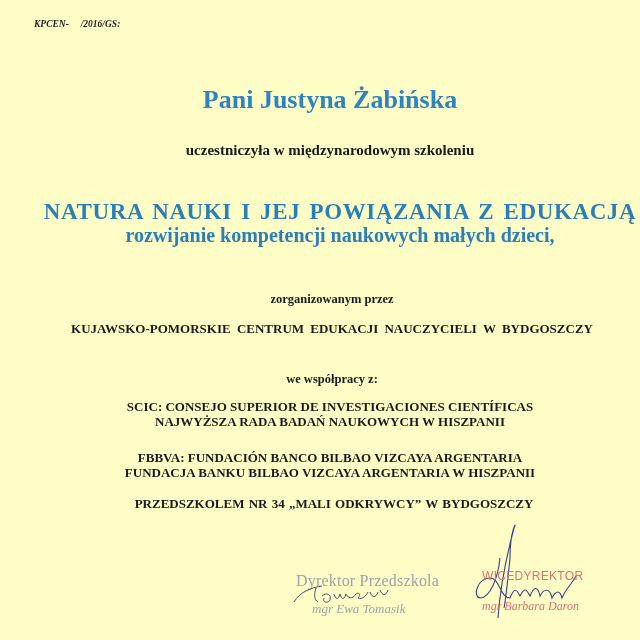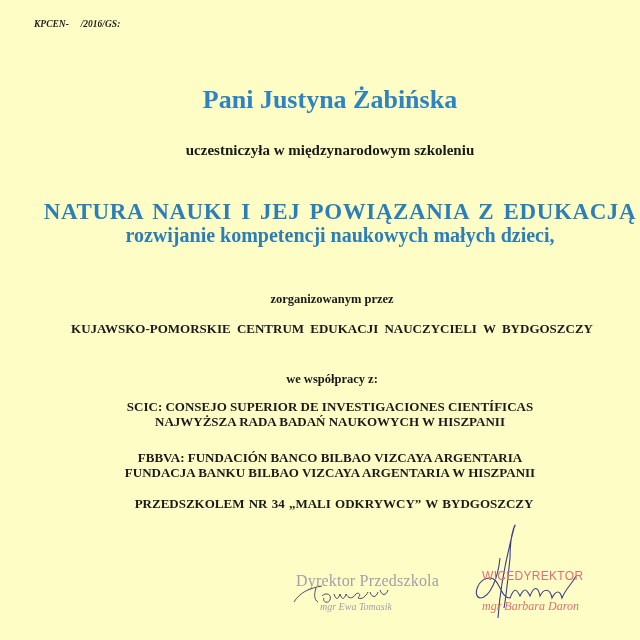--- a/index.html
+++ b/index.html
@@ -43,22 +43,22 @@
     .p2a { top: 450px; font-size: 13px; font-weight: bold; left: 10px; }
     .p2b { top: 465px; font-size: 13px; font-weight: bold; left: 10px; }
     .p3 { top: 496px; font-size: 13px; font-weight: bold; left: 14px; word-spacing: 1px; }
 
     .sig-block { position: absolute; }
     .sig1 { left: 296px; top: 572px; width: 130px; }
     .sig1 .role {
       font-size: 16px; color: #a0a0a8; letter-spacing: 0.2px; white-space: nowrap;
     }
     .sig1 .person {
-      position: absolute; left: 24px; top: 29px;
-      font-size: 10px; font-style: italic; color: #a0a0a8; white-space: nowrap;
+      position: absolute; left: 16px; top: 29px;
+      font-size: 13px; font-style: italic; color: #a0a0a8; white-space: nowrap;
     }
     .sig1 svg { position: absolute; left: -4px; top: 8px; }
 
     .sig2 { left: 470px; top: 518px; width: 170px; height: 120px; }
     .sig2 .role {
       position: absolute; left: 12px; top: 51px;
       font-family: "Liberation Sans", sans-serif;
       font-size: 12px; color: #e07070; letter-spacing: 0.3px; white-space: nowrap; text-align: center;
     }
     .sig2 .person {

